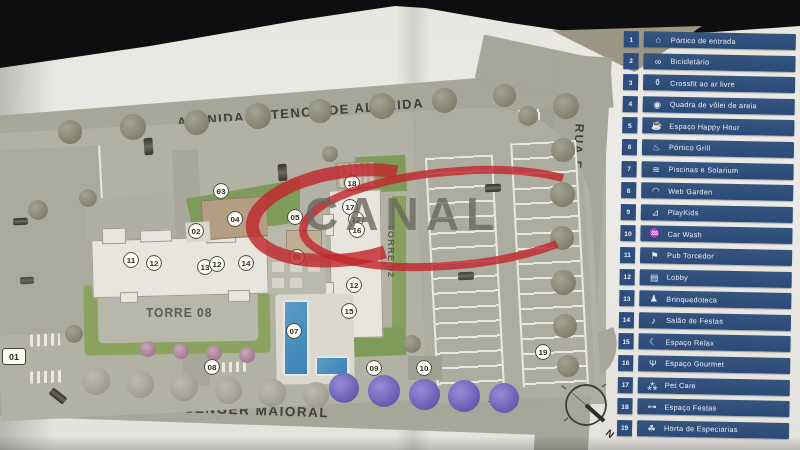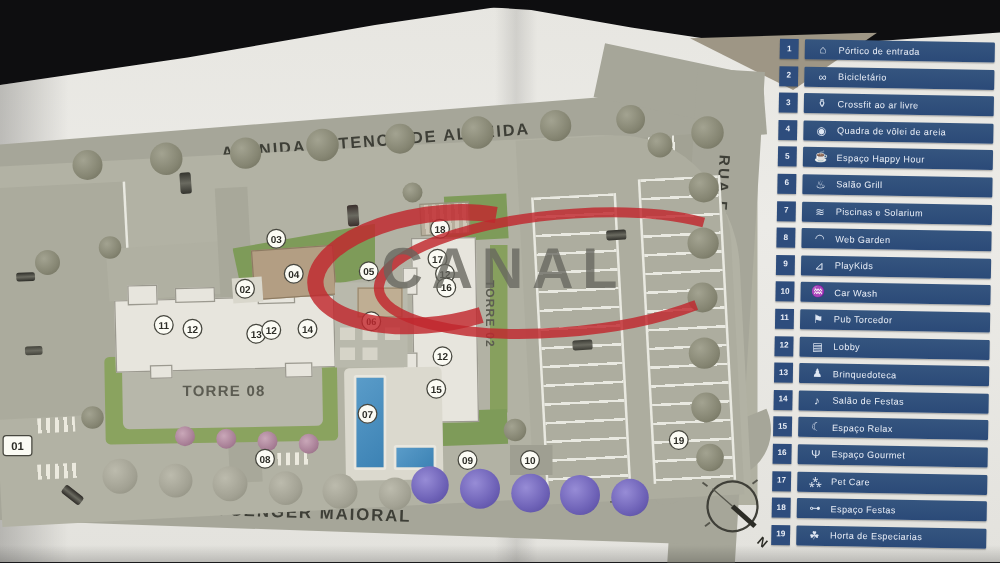--- a/index.html
+++ b/index.html
@@ -176,21 +176,21 @@
         <div class="car" style="left: 277.5px; top: 163.5px; width: 9px; height: 17px; transform: rotate(-4deg); background: linear-gradient(rgb(58, 47, 44), rgb(106, 106, 96) 50%, rgb(58, 47, 44));"></div>
         <div class="car" style="left: 485px; top: 184px; width: 16px; height: 8px; transform: rotate(-3deg); background: linear-gradient(rgb(48, 48, 43), rgb(106, 106, 96) 50%, rgb(48, 48, 43));"></div>
         <div class="car" style="left: 458px; top: 272px; width: 16px; height: 8px; transform: rotate(-3deg); background: linear-gradient(rgb(60, 60, 53), rgb(106, 106, 96) 50%, rgb(60, 60, 53));"></div>
         <div class="car" style="left: 12.5px; top: 217.5px; width: 15px; height: 7px; transform: rotate(-3deg); background: linear-gradient(rgb(46, 46, 41), rgb(106, 106, 96) 50%, rgb(46, 46, 41));"></div>
         <div class="car" style="left: 20px; top: 276.5px; width: 14px; height: 7px; transform: rotate(-3deg); background: linear-gradient(rgb(68, 68, 60), rgb(106, 106, 96) 50%, rgb(68, 68, 60));"></div>
         <div class="car" style="left: 49px; top: 392px; width: 18px; height: 8px; transform: rotate(38deg); background: linear-gradient(rgb(45, 42, 38), rgb(106, 106, 96) 50%, rgb(45, 42, 38));"></div>
       </div>
     <div id="markers-layer">
         <div class="mk sq" style="left: 2px; top: 348px;">01</div>
         <div class="mk" style="left: 188px; top: 223px;">02</div>
-        <div class="mk" style="left: 213px; top: 183px;">03</div>
+        <div class="mk" style="left: 213px; top: 183px; font-family: Liberation Mono, monospace;">03</div>
         <div class="mk" style="left: 227px; top: 211px;">04</div>
         <div class="mk" style="left: 287px; top: 209px;">05</div>
         <div class="mk" style="left: 289px; top: 249px; font-family: Liberation Serif, serif;">06</div>
         <div class="mk" style="left: 286px; top: 323px;">07</div>
         <div class="mk" style="left: 204px; top: 359px;">08</div>
         <div class="mk" style="left: 366px; top: 360px;">09</div>
         <div class="mk" style="left: 416px; top: 360px;">10</div>
         <div class="mk" style="left: 123px; top: 252px;">11</div>
         <div class="mk" style="left: 146px; top: 255px;">12</div>
         <div class="mk" style="left: 197px; top: 259px;">13</div>
@@ -256,21 +256,21 @@
           <div class="lnum">5</div>
           <div class="lbar">
             <span class="licon">☕</span>
             <span class="llabel">Espaço Happy Hour</span>
           </div>
         </div>
         <div class="lrow">
           <div class="lnum">6</div>
           <div class="lbar">
             <span class="licon">♨</span>
-            <span class="llabel">Salão Grill</span>
+            <span class="llabel">Pórtico Grill</span>
           </div>
         </div>
         <div class="lrow">
           <div class="lnum">7</div>
           <div class="lbar">
             <span class="licon">≋</span>
             <span class="llabel">Piscinas e Solarium</span>
           </div>
         </div>
         <div class="lrow">

